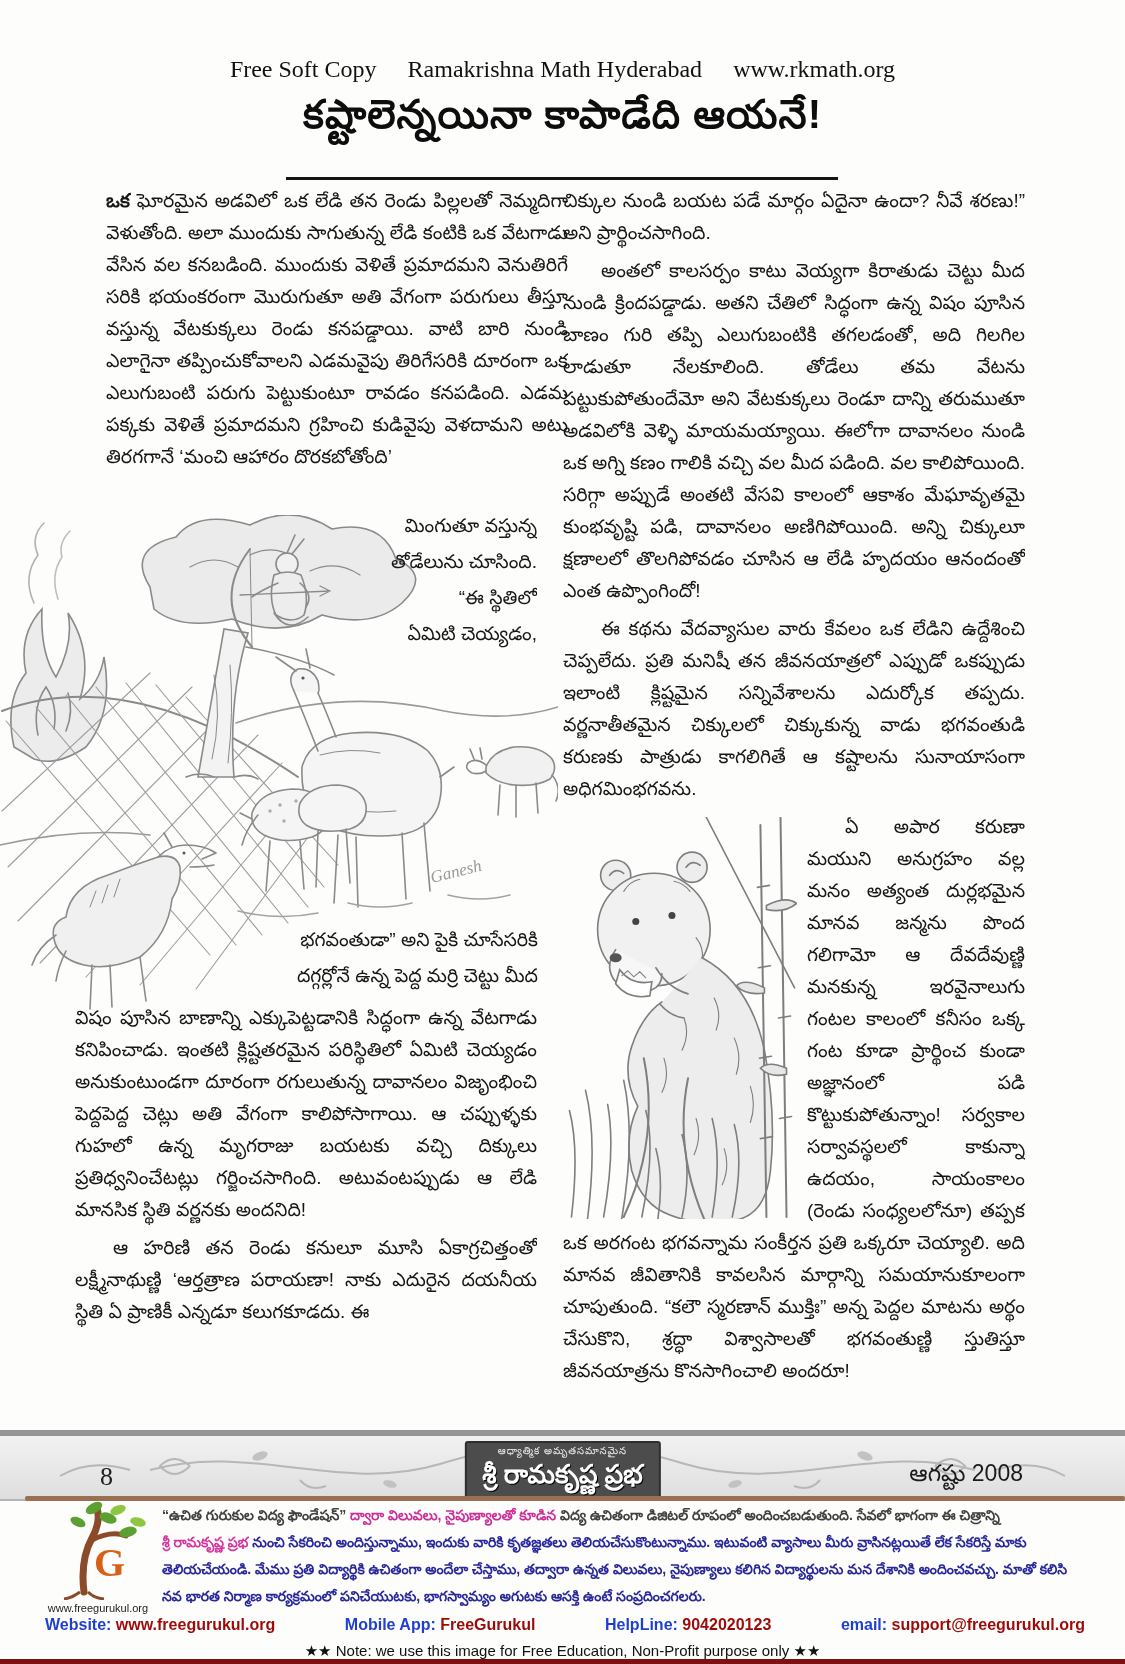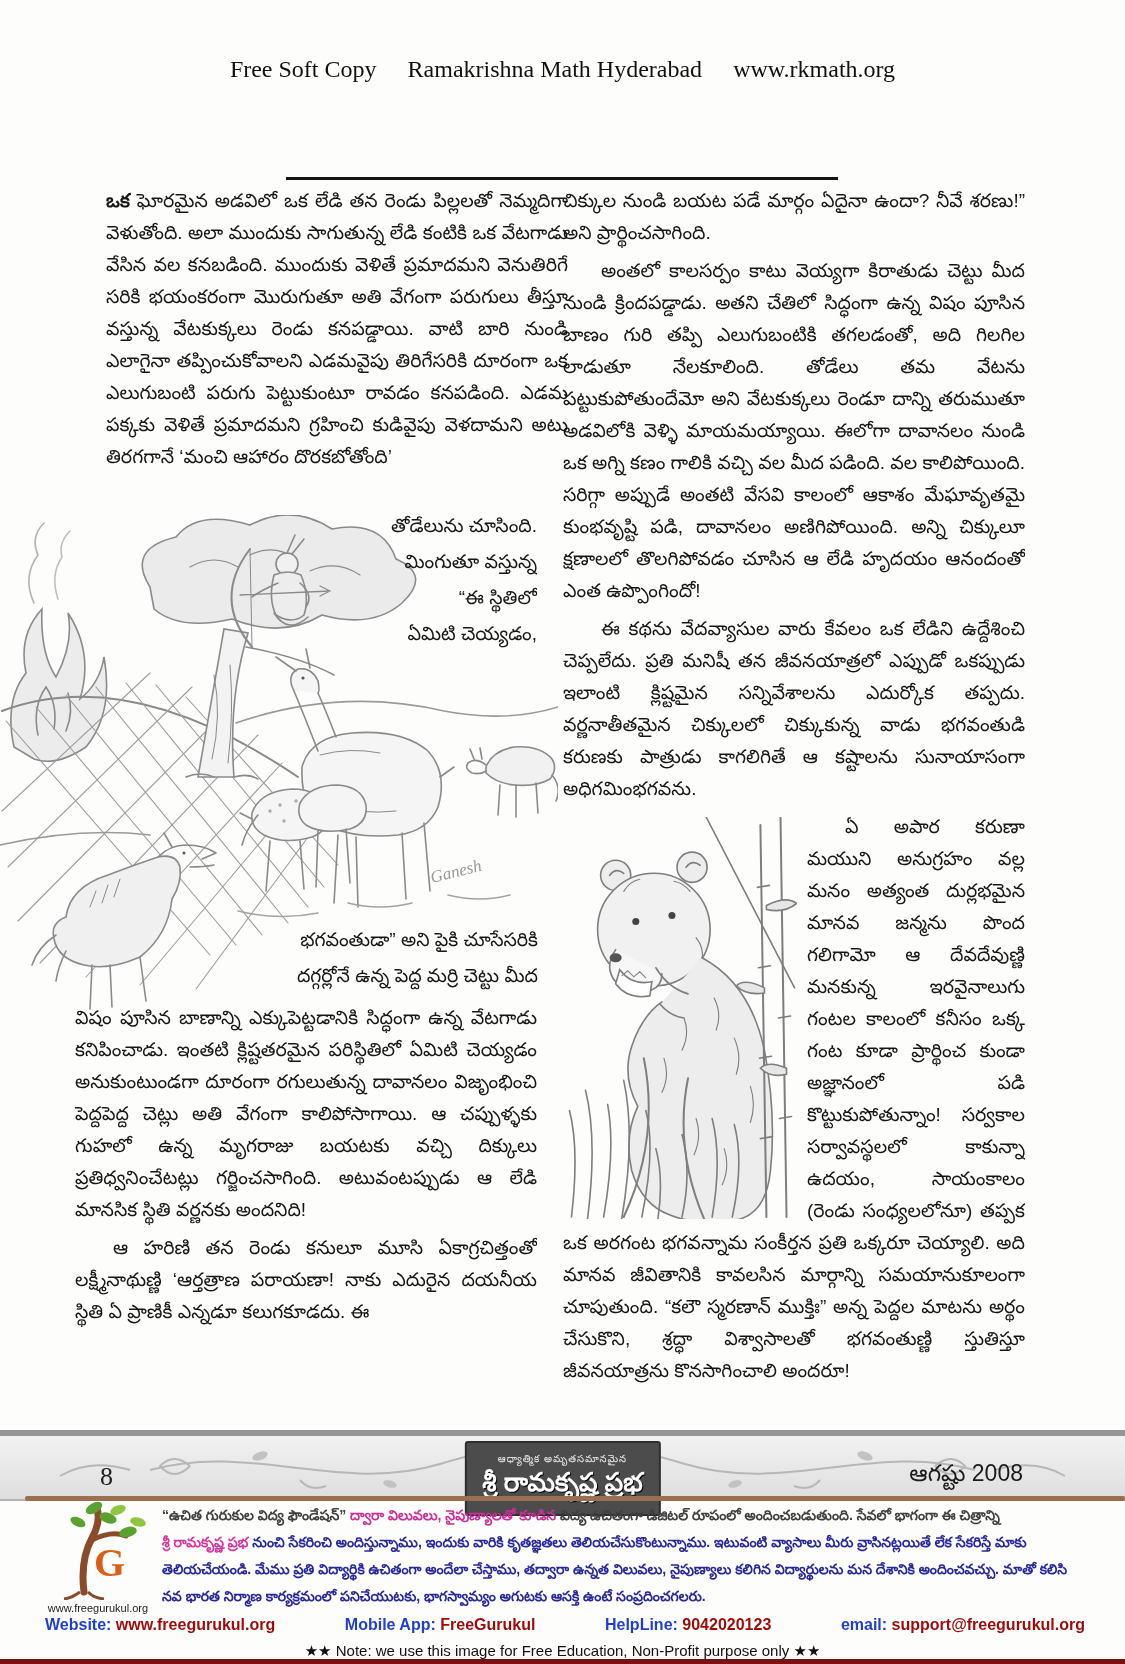--- a/index.html
+++ b/index.html
@@ -39,21 +39,21 @@
     position:absolute;left:0;top:1430px;width:1125px;height:63px;
     background:linear-gradient(#f2f2f2,#dedede);
     border-top:6px solid #969696;border-bottom:2px solid #b4b4b4;
   }
   .band-orn{position:absolute;left:0;top:0;}
   .page-num{position:absolute;left:100px;top:26px;font-family:"Liberation Serif", serif;font-size:26px;color:#222;}
   .issue-date{position:absolute;right:102px;top:24px;font-size:23px;color:#1a1a1a;}
   .mag-box{
     position:absolute;left:50%;top:5px;transform:translateX(-50%);
     background:#4c4c4c;border:2px solid #2e2e2e;border-radius:3px;
-    padding:10px 16px;text-align:center;color:#fff;
+    padding:2px 16px;text-align:center;color:#fff;
   }
   .mag-tagline{font-size:10px;letter-spacing:1px;opacity:.9;}
   .mag-name{font-size:26px;font-weight:bold;text-shadow:1px 1px 0 #000;}
   .brown-rule{position:absolute;left:25px;top:1496px;width:1100px;height:5px;background:#9b7050;border-radius:2px;}
   
   .logo{position:absolute;left:38px;top:1500px;width:120px;text-align:center;}
   .logo-caption{font-size:11px;color:#1c1c1c;margin-top:-2px;}
   .promo-text{position:absolute;left:162px;top:1502px;width:952px;font-size:14px;font-weight:bold;line-height:27px;}
   .c-green{color:#404040;}
   .c-magenta{color:#cc2e9a;}
@@ -74,20 +74,21 @@
 <body>
 
 <div class="page">
 
   <div class="header">
     <span>Free Soft Copy</span>
     <span>Ramakrishna Math Hyderabad</span>
     <span>www.rkmath.org</span>
   </div>
 
+  <h1 class="title">కష్టాలెన్నయినా కాపాడేది ఆయనే!</h1>
   <div class="title-rule"></div>
 
   <svg class="forest" viewBox="0 0 558 500" width="558" height="500">
     <g stroke="#8a8a8a" fill="none" stroke-width="1.6" stroke-linecap="round">
       <path d="M34 88 Q22 62 38 40 Q30 22 44 8" opacity=".65"></path>
       <path d="M58 84 Q50 60 62 42 Q58 28 70 16" opacity=".55"></path>
       <path d="M14 232 Q4 186 26 158 Q18 120 42 94 Q40 138 56 162 Q74 128 68 98 Q94 138 80 184 Q100 168 104 142 Q114 198 86 232 Q56 252 34 244 Z" fill="#ececec"></path>
       <path d="M38 220 Q32 192 46 172 Q58 190 54 214"></path>
       <path d="M66 216 Q74 196 68 178"></path>
       <path d="M2 196 Q130 148 298 262" stroke-width="2"></path>
@@ -161,22 +162,22 @@
       <path d="M238 396 Q278 406 318 398 M348 388 Q380 396 412 388 M448 380 Q480 388 510 380" stroke="#a3a3a3"></path>
     </g>
     <text x="432" y="368" transform="rotate(-14 432 368)" font-size="17" font-style="italic" fill="#999">Ganesh</text>
   </svg>
 
   <div class="tblock left-p1">
     <p><span class="lead">ఒక</span><span> ఘోరమైన అడవిలో ఒక లేడి తన రెండు పిల్లలతో నెమ్మదిగా వెళుతోంది. అలా ముందుకు సాగుతున్న లేడి కంటికి ఒక వేటగాడు వేసిన వల కనబడింది. ముందుకు వెళితే ప్రమాదమని వెనుతిరిగే సరికి భయంకరంగా మొరుగుతూ అతి వేగంగా పరుగులు తీస్తూ వస్తున్న వేటకుక్కలు రెండు కనపడ్డాయి. వాటి బారి నుండి ఎలాగైనా తప్పించుకోవాలని ఎడమవైపు తిరిగేసరికి దూరంగా ఒక ఎలుగుబంటి పరుగు పెట్టుకుంటూ రావడం కనపడింది. ఎడమ పక్కకు వెళితే ప్రమాదమని గ్రహించి కుడివైపు వెళదామని అటు తిరగగానే ‘మంచి ఆహారం దొరకబోతోంది’</span></p>
   </div>
 
   <div class="tblock left-w1 wrapright">
+    <div>మింగుతూ వస్తున్న</div>
     <div>తోడేలును చూసింది.</div>
-    <div>మింగుతూ వస్తున్న</div>
     <div>“ఈ స్థితిలో</div>
     <div>ఏమిటి చెయ్యడం,</div>
   </div>
 
   <div class="tblock left-w2 wrapright">
     <div>భగవంతుడా” అని పైకి చూసేసరికి</div>
     <div>దగ్గర్లోనే ఉన్న పెద్ద మర్రి చెట్టు మీద</div>
   </div>
 
   <div class="tblock left-p2">

